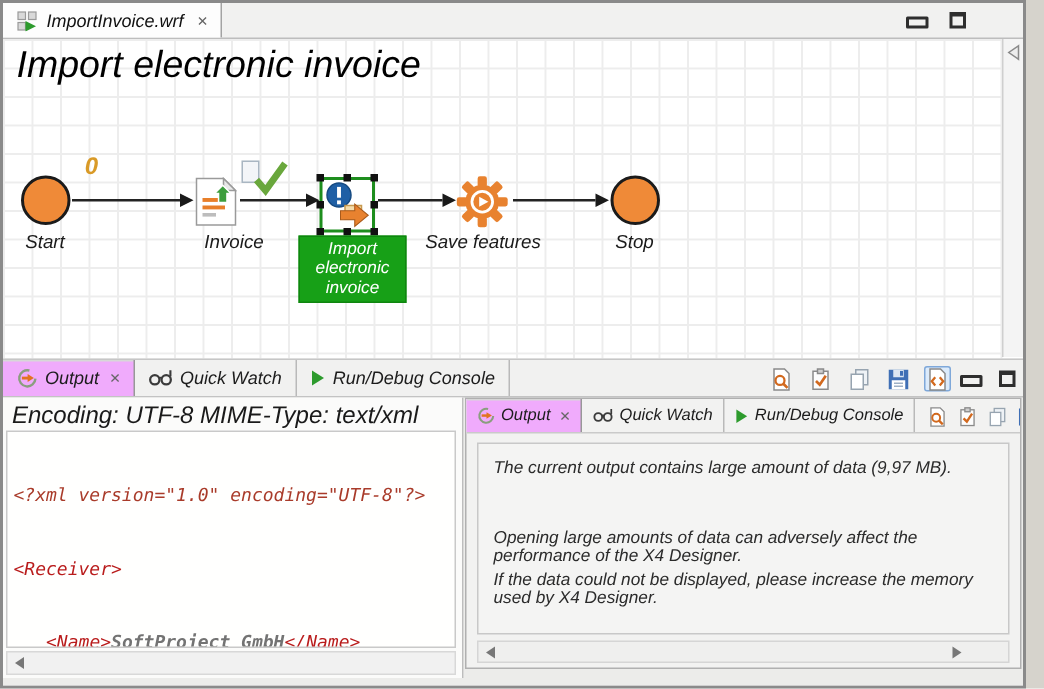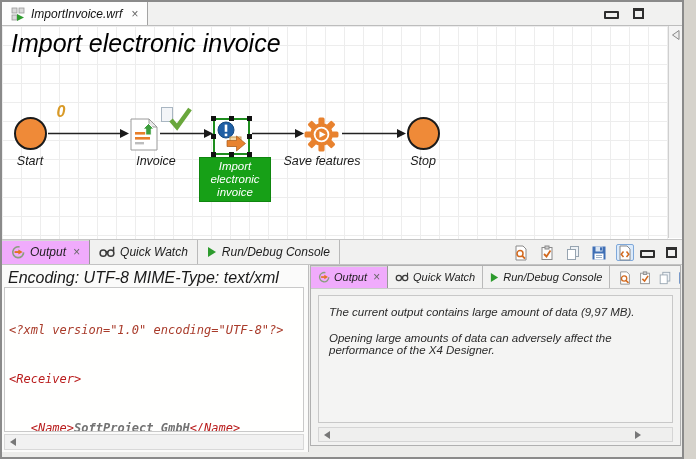--- a/index.html
+++ b/index.html
@@ -60,21 +60,21 @@
   .tri-l{width:0;height:0;border-top:4px solid transparent;border-bottom:4px solid transparent;border-right:6px solid #777;}
   .tri-r{width:0;height:0;border-top:4px solid transparent;border-bottom:4px solid transparent;border-left:6px solid #777;margin-left:auto;margin-right:26px;}
 
   
   .right-pane{position:absolute;left:308px;right:1px;top:25px;bottom:11px;background:#f2f2f1;border:1px solid #b0b0b0;box-sizing:border-box;}
   .rtabbar{position:absolute;top:0;left:0;right:0;height:22px;background:#f2f2f1;border-bottom:1px solid #cacaca;display:flex;align-items:stretch;}
   .btab.sm{font-size:11px;padding:0 7px;gap:4px;}
   .rtools{position:absolute;right:0;top:3px;display:flex;gap:6px;align-items:center;width:62px;overflow:hidden;}
   .msg-box{position:absolute;left:7px;right:7px;top:29px;bottom:22px;background:#f4f4f3;border:1px solid #c8c8c8;
     padding:10px 10px;font-size:11.5px;color:#2b2b2b;box-sizing:border-box;overflow:hidden;}
-  .msg-line1{margin-bottom:14px;}
+  .msg-line1{margin-bottom:35px;}
   .msg-line2{margin-bottom:4px;}
   .msg-line3{margin-bottom:17px;}
   .msg-line4{margin-bottom:7px;}
   .hscroll2{position:absolute;left:7px;right:7px;bottom:3px;height:15px;background:#efefee;border:1px solid #d5d5d5;
     display:flex;align-items:center;padding:0 5px;box-sizing:border-box;}
 </style>
 </head>
 <body>
 
 <div id="app">
@@ -346,20 +346,21 @@
               <rect x="4.5" y="1.5" width="7" height="5" fill="#dce6f2"></rect>
               <rect x="3.5" y="8.5" width="9" height="6" fill="#fff"></rect>
             </svg>
           </span>
         </div>
       </div>
 
       <div class="msg-box">
         <div class="msg-line1">The current output contains large amount of data (9,97 MB).</div>
         <div class="msg-line2">Opening large amounts of data can adversely affect the performance of the X4 Designer.</div>
+        <div class="msg-line3">If the data could not be displayed, please increase the memory used by X4 Designer.</div>
 
       </div>
 
       <div class="hscroll2">
         <span class="tri-l"></span>
         <span class="tri-r"></span>
       </div>
     </div>
   </div>
 </div>

